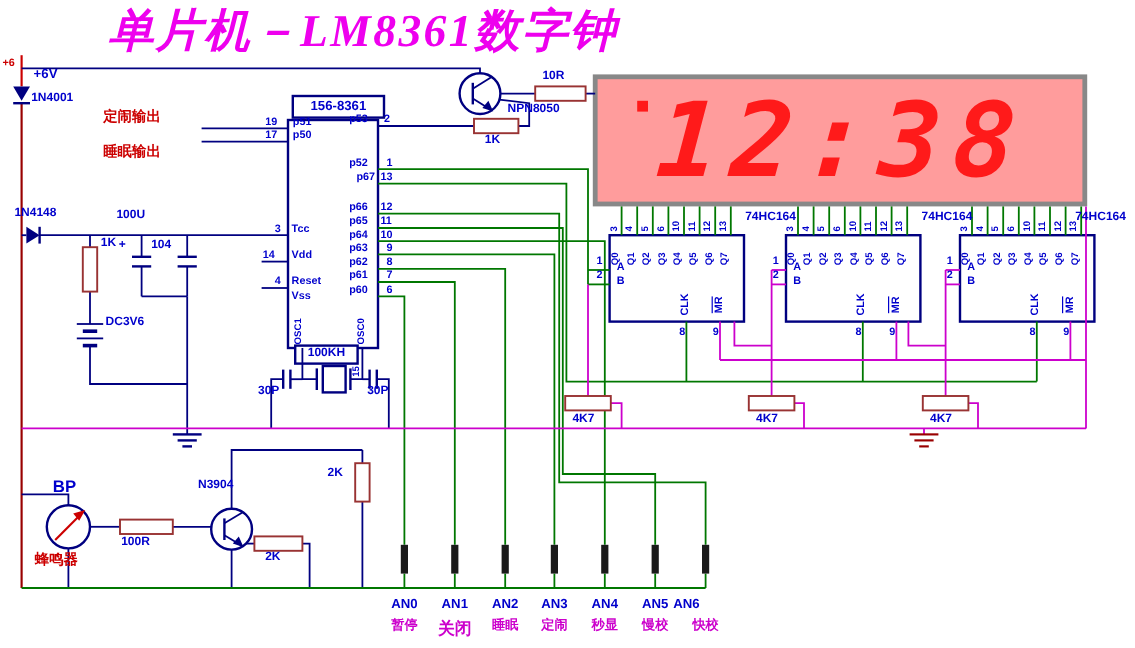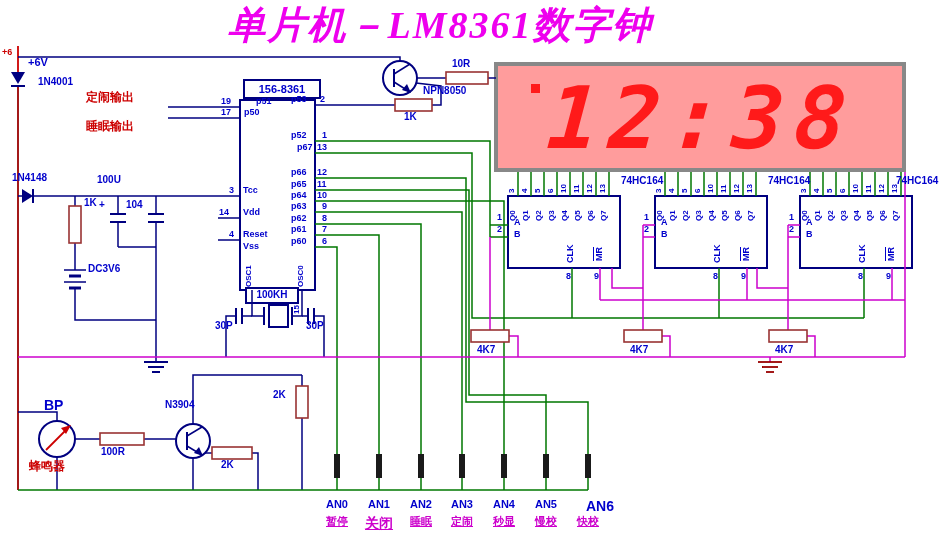--- a/index.html
+++ b/index.html
@@ -1,25 +1,25 @@
 <!DOCTYPE html>
 <html style="--title: #ee00ee; --text-blue: #0000cc; --text-red: #cc0000; --text-magenta: #cc00cc; --wire-green: #007700; --wire-magenta: #cc00cc; --wire-navy: #000080; --wire-maroon: #990000; --component: #993333; --display-bg: #ff9c9c; --display-digit: #ff1a1a; --display-border: #888888;"><head>
 <meta charset="utf-8">
 <style>
   html,body{margin:0;padding:0;background:#fff;}
   #stage{position:relative;width:946px;height:540px;background:#fff;overflow:hidden;font-family:"Liberation Sans",sans-serif;}
   #stage svg{position:absolute;left:0;top:0;}
   .L{position:absolute;white-space:nowrap;font-size:10px;line-height:1;font-weight:bold;}
   .b{color:var(--text-blue,#0000cc);}
   .r{color:var(--text-red,#cc0000);}
-  .m{color:var(--text-magenta,#cc00cc);text-decoration:underline;}
+  .m{color:var(--text-magenta,#cc00cc);}
   .c{text-align:center;}
   .vt{transform-origin:0 0;transform:rotate(-90deg);}
   .ov{text-decoration:overline;}
-  #title{position:absolute;left:90px;top:0;width:700px;text-align:center;font-size:38px;font-style:italic;font-weight:bold;letter-spacing:2px;color:var(--title,#ee00ee);font-family:"Liberation Serif",serif;}
+  #title{position:absolute;left:90px;top:0;width:700px;font-size:38px;font-style:italic;font-weight:bold;letter-spacing:2px;color:var(--title,#ee00ee);font-family:"Liberation Serif",serif;}
   #digits{position:absolute;left:506px;top:67px;width:392px;height:100px;line-height:102px;text-align:center;font-family:"DejaVu Sans Mono",monospace;font-style:italic;font-weight:bold;font-size:86px;letter-spacing:10px;color:var(--display-digit,#ff1a1a);transform:skewX(-4deg);}
   .wN{stroke:var(--wire-navy,#000080);fill:none;stroke-width:1.5;}
   .wG{stroke:var(--wire-green,#007700);fill:none;stroke-width:1.5;}
   .wM{stroke:var(--wire-magenta,#cc00cc);fill:none;stroke-width:1.5;}
   .wD{stroke:var(--wire-maroon,#990000);fill:none;stroke-width:1.8;}
   .wR{stroke:var(--text-red,#cc0000);fill:none;stroke-width:1.8;}
   .cR{stroke:var(--component,#993333);fill:#fff;stroke-width:1.6;}
   .oN{stroke:var(--wire-navy,#000080);fill:#fff;stroke-width:2;}
   .fN{fill:var(--wire-navy,#000080);stroke:none;}
   .s2{stroke-width:2;}
@@ -247,37 +247,37 @@
   <rect x="501" y="454" width="6" height="24" fill="#1a1a1a"></rect>
   <rect x="543" y="454" width="6" height="24" fill="#1a1a1a"></rect>
   <rect x="585" y="454" width="6" height="24" fill="#1a1a1a"></rect>
 </svg>
 
 <div id="title">单片机－LM8361数字钟</div>
 <div id="digits">12:38</div>
 
 <div class="L r" style="left:2px;top:48px;font-size:9px">+6</div>
 <div class="L b" style="left:28px;top:57px;font-size:11px">+6V</div>
-<div class="L b" style="left:38px;top:77px">1N4001</div>
+<div class="L b" style="left:26px;top:77px">1N4001</div>
 <div class="L r" style="left:86px;top:91px;font-size:12px">定闹输出</div>
 <div class="L r" style="left:86px;top:120px;font-size:12px">睡眠输出</div>
 <div class="L b" style="left:12px;top:173px">1N4148</div>
 <div class="L b" style="left:97px;top:175px">100U</div>
 <div class="L b" style="left:84px;top:198px">1K</div>
 <div class="L b" style="left:99px;top:200px">+</div>
 <div class="L b" style="left:126px;top:200px">104</div>
 <div class="L b" style="left:88px;top:264px">DC3V6</div>
 
 <div class="L b c" style="left:244px;top:84px;width:76px;font-size:11px">156-8361</div>
 <div class="L b" style="left:221px;top:97px;font-size:9px">19</div>
 <div class="L b" style="left:221px;top:108px;font-size:9px">17</div>
 <div class="L b" style="left:229px;top:186px;font-size:9px">3</div>
 <div class="L b" style="left:219px;top:208px;font-size:9px">14</div>
 <div class="L b" style="left:229px;top:230px;font-size:9px">4</div>
-<div class="L b" style="left:256px;top:97px;font-size:9px">p51</div>
+<div class="L b" style="left:244px;top:97px;font-size:9px">p51</div>
 <div class="L b" style="left:244px;top:108px;font-size:9px">p50</div>
 <div class="L b" style="left:243px;top:186px;font-size:9px">Tcc</div>
 <div class="L b" style="left:243px;top:208px;font-size:9px">Vdd</div>
 <div class="L b" style="left:243px;top:230px;font-size:9px">Reset</div>
 <div class="L b" style="left:243px;top:242px;font-size:9px">Vss</div>
 <div class="L b" style="left:291px;top:95px;font-size:9px">p53</div>
 <div class="L b" style="left:291px;top:131px;font-size:9px">p52</div>
 <div class="L b" style="left:297px;top:143px;font-size:9px">p67</div>
 <div class="L b" style="left:291px;top:168px;font-size:9px">p66</div>
 <div class="L b" style="left:291px;top:180px;font-size:9px">p65</div>
@@ -407,16 +407,16 @@
 <div class="L b c" style="left:364px;top:499px;width:30px;font-size:11px">AN1</div>
 <div class="L m c" style="left:364px;top:516px;width:30px;font-size:14px">关闭</div>
 <div class="L b c" style="left:406px;top:499px;width:30px;font-size:11px">AN2</div>
 <div class="L m c" style="left:406px;top:516px;width:30px;font-size:11px">睡眠</div>
 <div class="L b c" style="left:447px;top:499px;width:30px;font-size:11px">AN3</div>
 <div class="L m c" style="left:447px;top:516px;width:30px;font-size:11px">定闹</div>
 <div class="L b c" style="left:489px;top:499px;width:30px;font-size:11px">AN4</div>
 <div class="L m c" style="left:489px;top:516px;width:30px;font-size:11px">秒显</div>
 <div class="L b c" style="left:531px;top:499px;width:30px;font-size:11px">AN5</div>
 <div class="L m c" style="left:531px;top:516px;width:30px;font-size:11px">慢校</div>
-<div class="L b c" style="left:585px;top:499px;width:30px;font-size:14px">AN6</div>
+<div class="L b c" style="left:557px;top:499px;width:30px;font-size:11px">AN6</div>
 <div class="L m c" style="left:573px;top:516px;width:30px;font-size:11px">快校</div>
 
 </div>
 
 </body></html>

